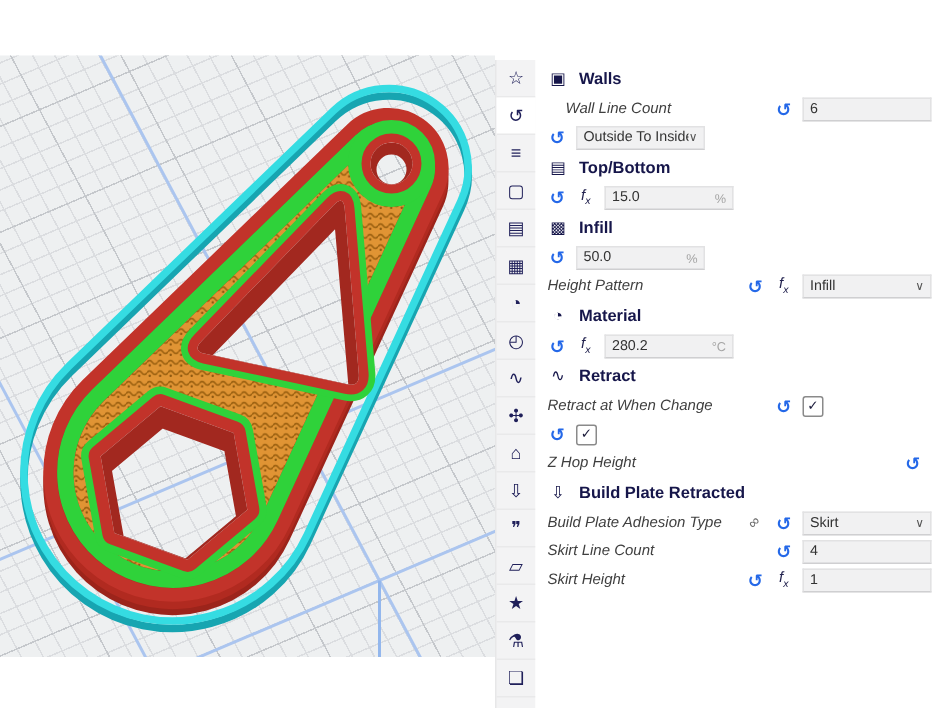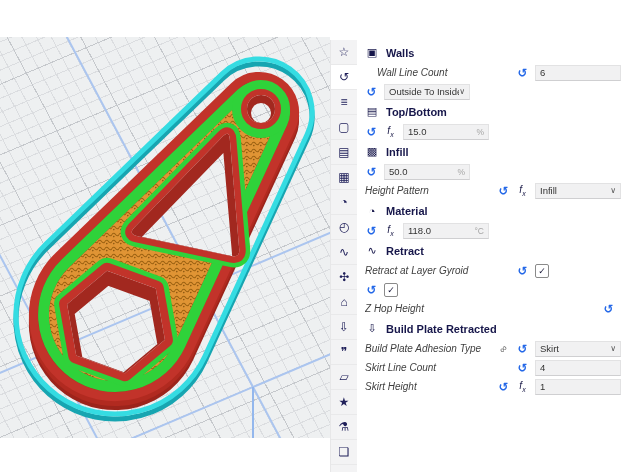--- a/index.html
+++ b/index.html
@@ -251,31 +251,31 @@
       <div class="sec">
         <span class="sec-icon">◔</span>
         <span class="sec-title">Material</span>
       </div>
       <div class="row">
         <span class="slots">
           <span class="ic ic-reset">↺</span>
           <span class="ic ic-fx"><i>f</i><sub>x</sub></span>
         </span>
         <div class="field">
-          <span class="val">118.0</span>
+          <span class="val">280.2</span>
           <span class="unit">°C</span>
         </div>
       </div>
 
       <div class="sec">
         <span class="sec-icon">∿</span>
         <span class="sec-title">Retract</span>
       </div>
       <div class="row">
-        <span class="lbl">Retract at Layer Gyroid</span>
+        <span class="lbl">Retract at When Change</span>
         <span class="slots">
           <span class="ic ic-reset">↺</span>
         </span>
         <div class="cbwrap">
           <span class="cb">
               <span class="chk">✓</span>
             </span>
         </div>
       </div>
       <div class="row">

